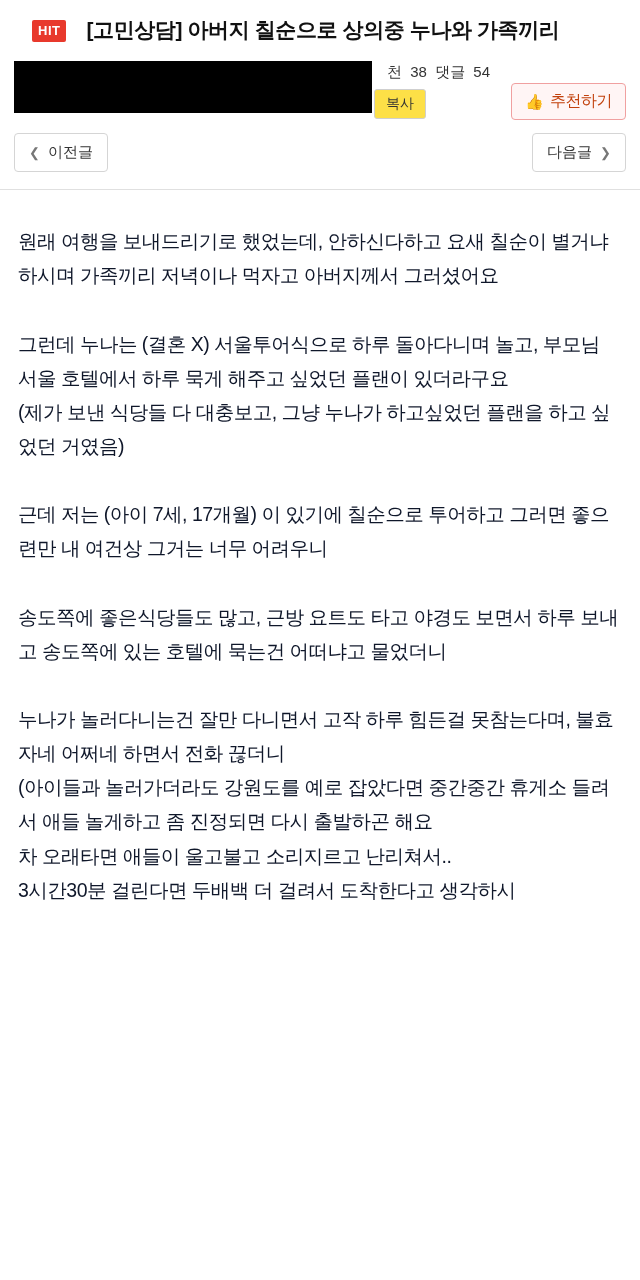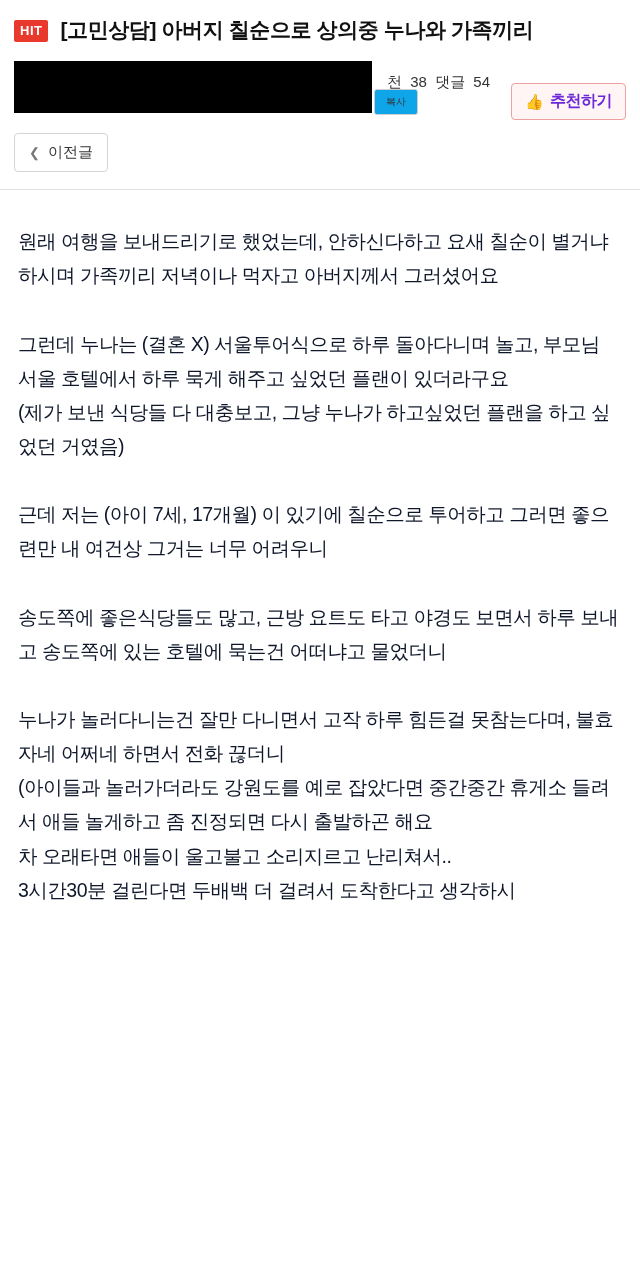--- a/index.html
+++ b/index.html
@@ -15,21 +15,22 @@
     position: relative;
     background: #fff;
     overflow: hidden;
   }
 
   
   .title-row {
     display: flex;
     align-items: flex-start;
     padding: 16px 14px 10px 14px;
-    gap: 12px;
+    gap: 20px;
+    margin-left: 18px;
   }
   .hit-badge {
     flex: 0 0 auto;
     background: #e8392c;
     color: #fff;
     font-size: 13px;
     font-weight: bold;
     line-height: 1;
     padding: 4px 6px 5px 6px;
     border-radius: 2px;
@@ -54,34 +55,34 @@
     position: absolute;
     left: 14px;
     top: 8px;
     width: 358px;
     height: 52px;
     background: #000;
   }
   .meta-stats {
     position: absolute;
     right: 150px;
-    top: 20px;
+    top: 10px;
     font-size: 15px;
     color: #333;
     white-space: nowrap;
   }
   .meta-stats span { margin-left: 4px; }
   .copy-btn {
     position: absolute;
     left: 374px;
     top: 36px;
     border: 1px solid #cfcfcf;
-    background: #0ea5e9;
+    background: #fde047;
     color: #333;
-    font-size: 10px;
+    font-size: 14px;
     padding: 5px 11px;
     border-radius: 3px;
     cursor: pointer;
     font-family: "Liberation Sans", sans-serif;
   }
   .recommend-btn {
     position: absolute;
     right: 14px;
     top: 30px;
     display: flex;
@@ -91,23 +92,23 @@
     background: #fff5f5;
     border-radius: 4px;
     padding: 7px 13px;
     cursor: pointer;
   }
   .recommend-btn .thumb {
     font-size: 15px;
     color: #e8392c;
   }
   .recommend-btn .rlabel {
-    color: #6d28d9;
+    color: #c2410c;
     font-size: 16px;
-    font-weight: bold;
+    font-weight: normal;
     letter-spacing: -0.5px;
   }
 
   
   .nav-row {
     position: relative;
     height: 58px;
     padding: 0 14px;
   }
   .nav-btn {
@@ -169,20 +170,24 @@
       <span class="thumb">👍</span>
       <span class="rlabel">추천하기</span>
     </div>
   </div>
 
   <div class="nav-row">
     <div class="nav-btn nav-prev">
       <span class="chev">❮</span>
       <span>이전글</span>
     </div>
+    <div class="nav-btn nav-next">
+      <span>다음글</span>
+      <span class="chev">❯</span>
+    </div>
   </div>
 
   <div class="divider"></div>
 
   <div class="body-text">원래 여행을 보내드리기로 했었는데, 안하신다하고 요새 칠순이 별거냐하시며 가족끼리 저녁이나 먹자고 아버지께서 그러셨어요
 
 그런데 누나는 (결혼 X) 서울투어식으로 하루 돌아다니며 놀고, 부모님 서울 호텔에서 하루 묵게 해주고 싶었던 플랜이 있더라구요
 (제가 보낸 식당들 다 대충보고, 그냥 누나가 하고싶었던 플랜을 하고 싶었던 거였음)
 
 근데 저는 (아이 7세, 17개월) 이 있기에 칠순으로 투어하고 그러면 좋으련만 내 여건상 그거는 너무 어려우니

